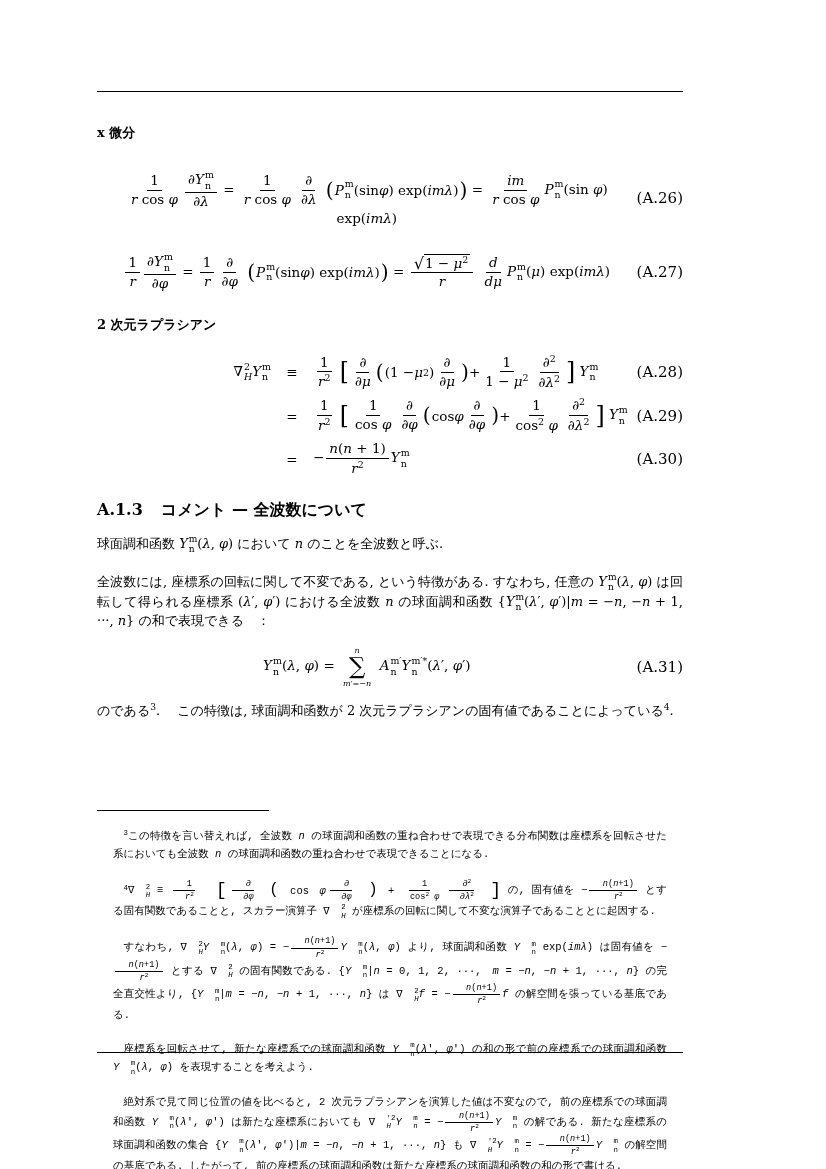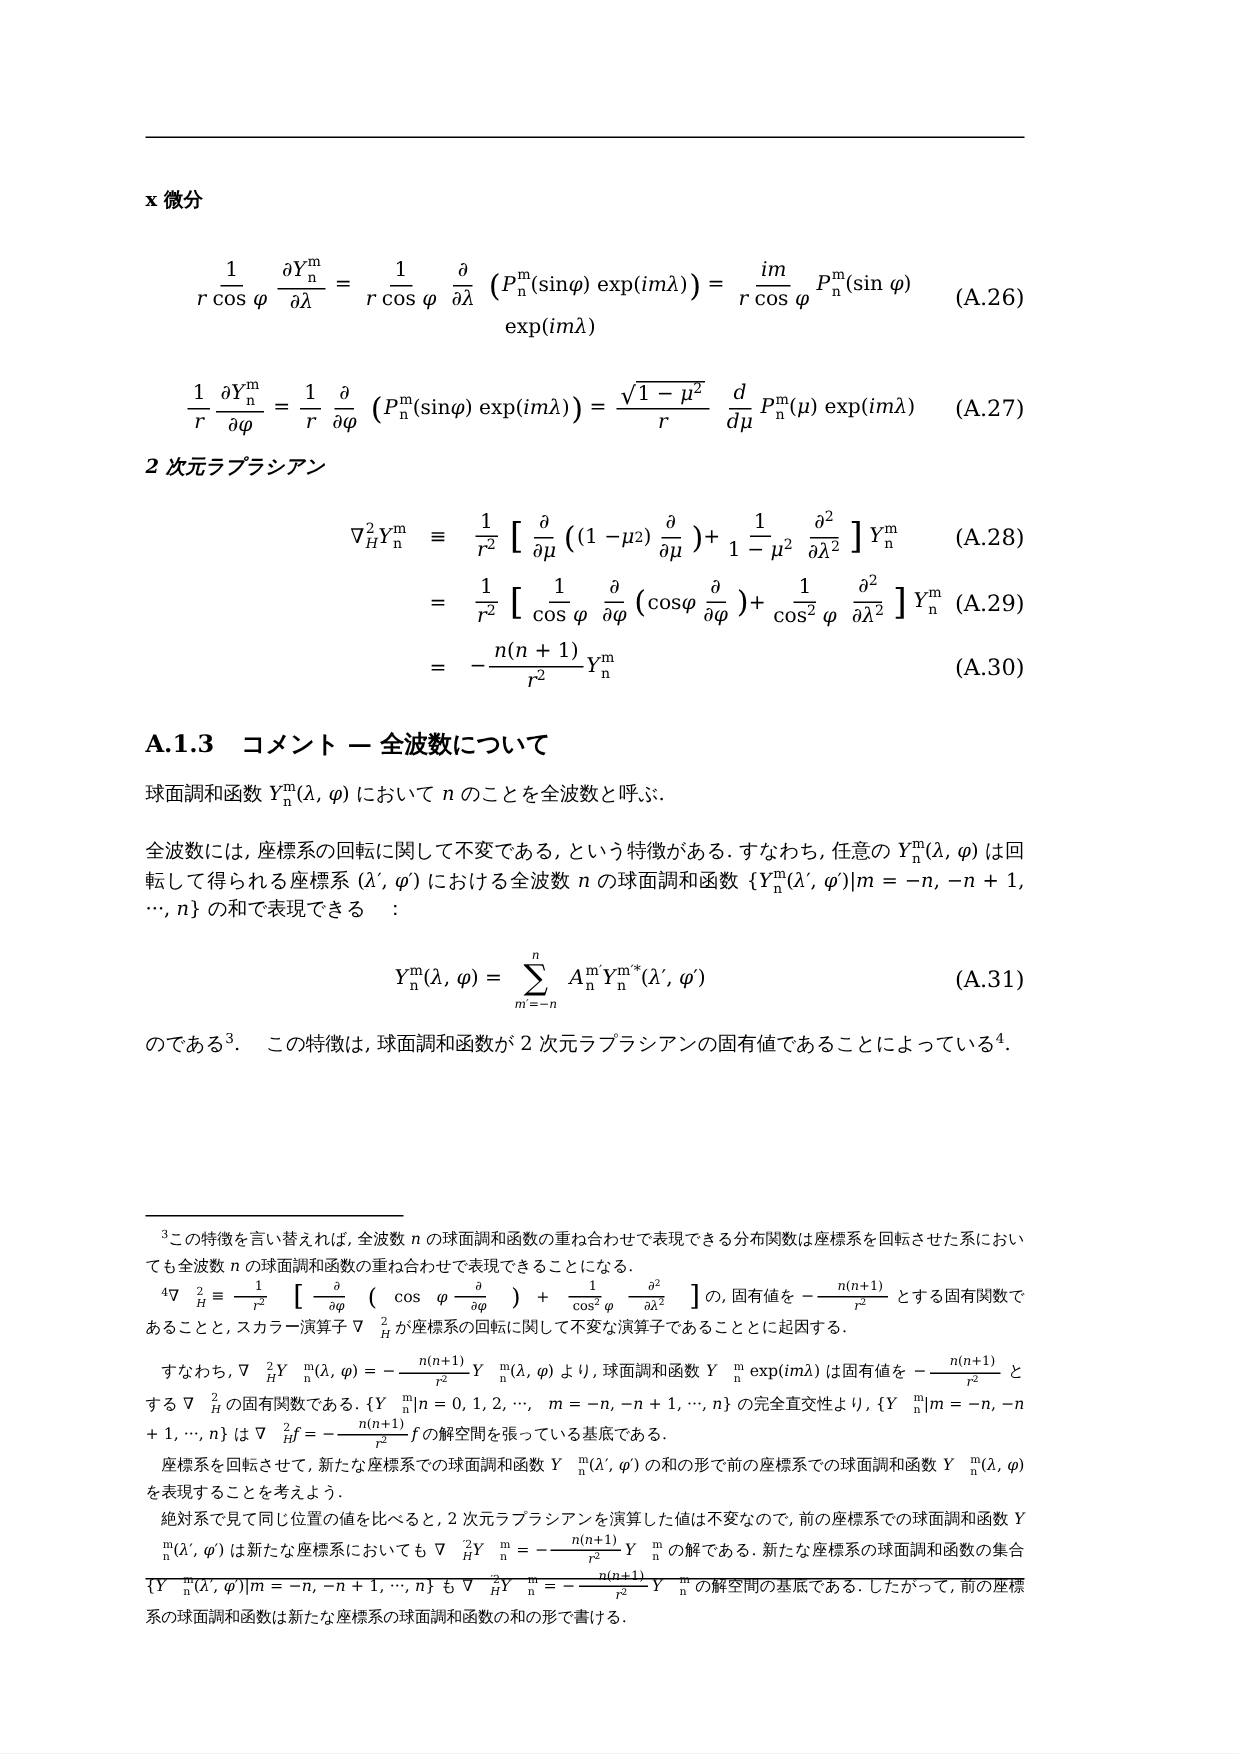--- a/index.html
+++ b/index.html
@@ -12,21 +12,21 @@
        font-size:13px;font-weight:bold;}
   .hdr-right{display:inline-flex;align-items:baseline;}
   .hdr-sec-title{margin-left:16px;}
   .hdr-page-no{margin-left:34px;}
   .hdr-rule{border-top:1px solid #000;margin-top:5px;}
 
   
   .runin{font-size:13px;font-weight:bold;}
   .runin.lx{margin-top:32px;}
   .runin.ly{margin-top:28px;}
-  .runin.ll{margin-top:10px;font-style:italic;}
+  .runin.ll{margin-top:24px;}
 
   
   .eq{display:flex;align-items:center;font-size:13.5px;}
   .eq-26{margin-top:28px;}
   .eq-27{margin-top:26px;}
   .eq-31{margin-top:14px;}
   .eq-body{flex:1;text-align:center;}
   .eq-no{flex:none;font-size:15px;text-align:right;min-width:44px;}
 
   
@@ -41,21 +41,21 @@
   .h2{margin-top:24px;font-size:16px;font-weight:bold;}
   .h2 .h2-title{margin-left:18px;margin-top:43px;}
 
   
   .para{font-size:13px;line-height:1.45;text-align:justify;}
   .para.p2{margin-top:17px;}
 
   
   .footnotes{position:absolute;left:97px;right:143px;top:810px;font-size:10.5px;line-height:1.72;}
   .fn-rule{width:172px;border-top:1px solid #000;margin-bottom:6px;}
-  .fn{margin:0;text-indent:1em;text-align:justify;}
+  .fn{margin:16px;text-indent:1em;text-align:justify;font-family:Liberation Mono, monospace;}
   .fn-gap{margin-top:9px;}
   .fn .m-f{font-size:0.82em;}
 
   
   .ftr{position:absolute;left:97px;right:143px;top:1052px;}
   .ftr-rule{border-top:1px solid #000;}
   .ftr-row{display:flex;justify-content:space-between;align-items:baseline;margin-top:7px;}
   .ftr-left{font-family:"DejaVu Sans Mono","Liberation Mono",monospace;font-size:11.5px;}
   .ftr-right{font-size:12px;}
 

